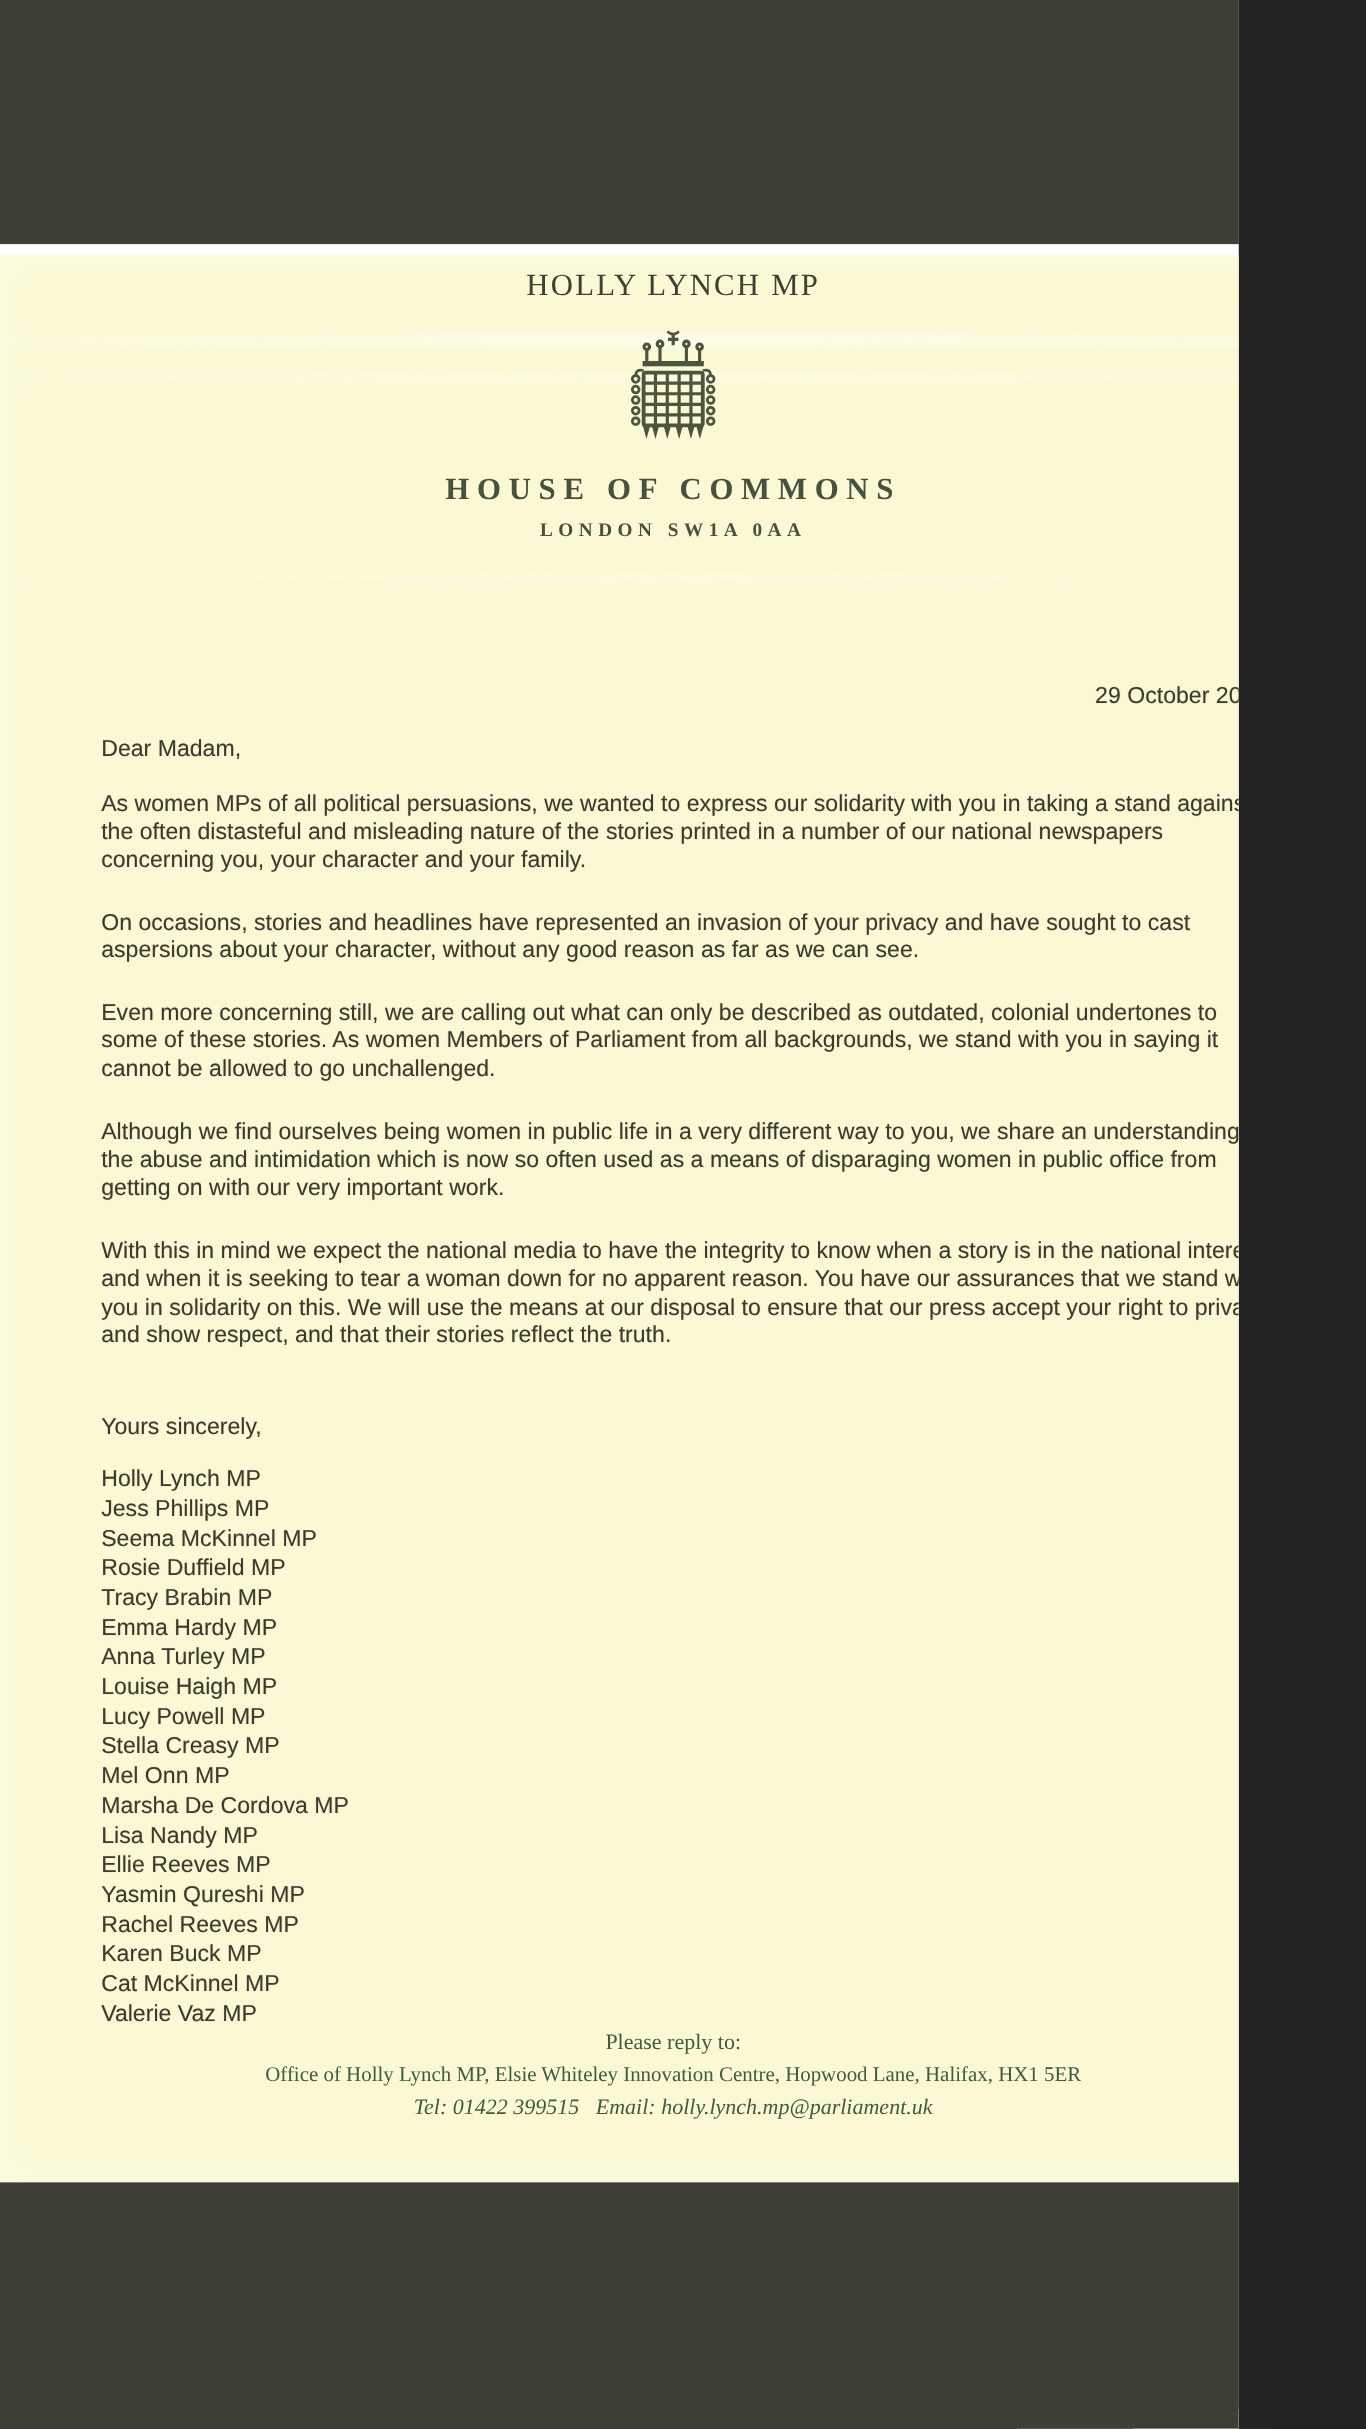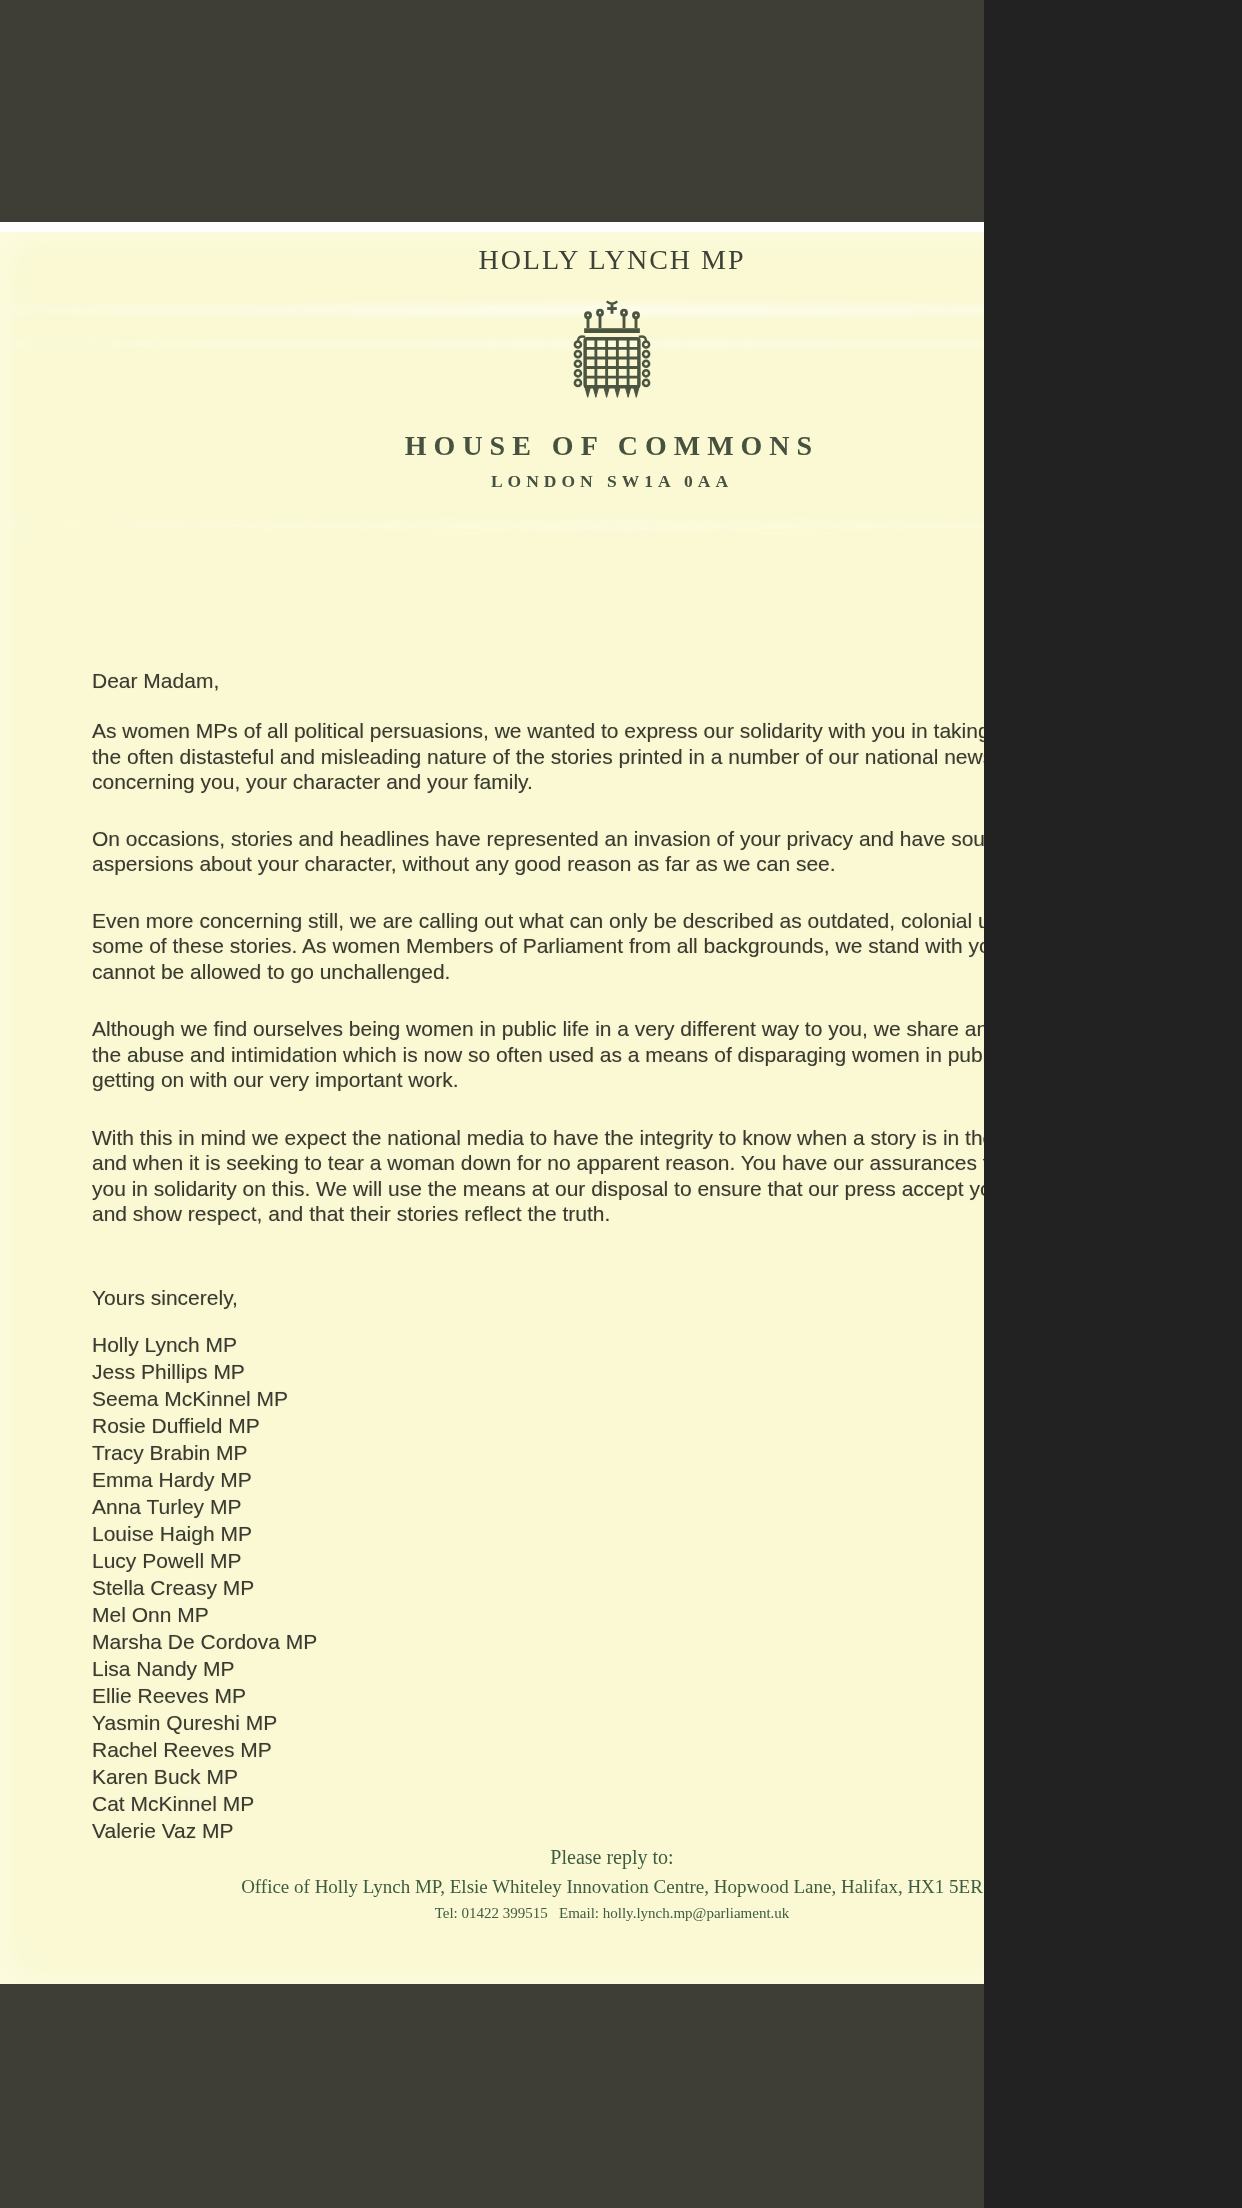--- a/index.html
+++ b/index.html
@@ -1,16 +1,16 @@
 <!DOCTYPE html>
 <html><head>
 <meta charset="utf-8">
 <style>
   html,body{margin:0;padding:0;background:#222;}
-  .screen{position:relative;width:984px;height:2208px;background:#a3a3a3;overflow:hidden;
+  .screen{position:relative;width:1126px;height:2208px;background:#a3a3a3;overflow:hidden;
           font-family:"Liberation Sans",sans-serif;}
   .band{position:absolute;left:0;width:1242px;background:#3e3e37;}
   .band.top{top:0;height:222px;}
   .band.bottom{top:1984px;height:224px;z-index:6;}
   .page{position:absolute;top:222px;left:0;width:1242px;height:1762px;background:#ffffff;}
   .paper{position:absolute;top:10px;left:0;width:1224px;height:1752px;background:#faf9d3;
          border-radius:0 16px 0 0;box-shadow:inset 0 0 40px rgba(255,255,240,.6);}
   .streak{position:absolute;left:0;width:100%;filter:blur(3px);
           background:linear-gradient(90deg,rgba(255,255,255,.15),rgba(255,255,255,.55),rgba(255,255,255,.2));}
   .s1{top:72px;height:12px;}
@@ -30,21 +30,21 @@
   .body{position:absolute;top:486px;left:92px;width:1070px;}
   .body .para{margin:0 0 31px 0;}
   .body .para:nth-child(3){margin-bottom:32px;}
   .body .para:nth-child(4){margin-bottom:32px;}
   .signoff{position:absolute;top:1053px;left:92px;}
   .signatories{position:absolute;top:1099px;left:92px;line-height:27px;}
   .footer{position:absolute;top:1614px;left:0;width:1224px;text-align:center;
           font-family:"Liberation Serif",serif;color:#3e5c42;}
   .footer .reply{font-size:20px;}
   .footer .office{font-size:19px;margin-top:7px;}
-  .footer .contact{font-size:15px;margin-top:7px;white-space:pre-wrap;}
+  .footer .contact{font-size:20px;margin-top:7px;white-space:pre-wrap;font-style:italic;}
   .overlay-btn{position:absolute;left:1030px;top:1968px;width:153px;height:40px;background:#ffffff;
                border-radius:13px;z-index:4;box-shadow:0 0 8px rgba(120,120,90,.35);}
 </style>
 </head>
 <body>
 
 <div class="screen">
 
   <div class="band top"></div>
 

